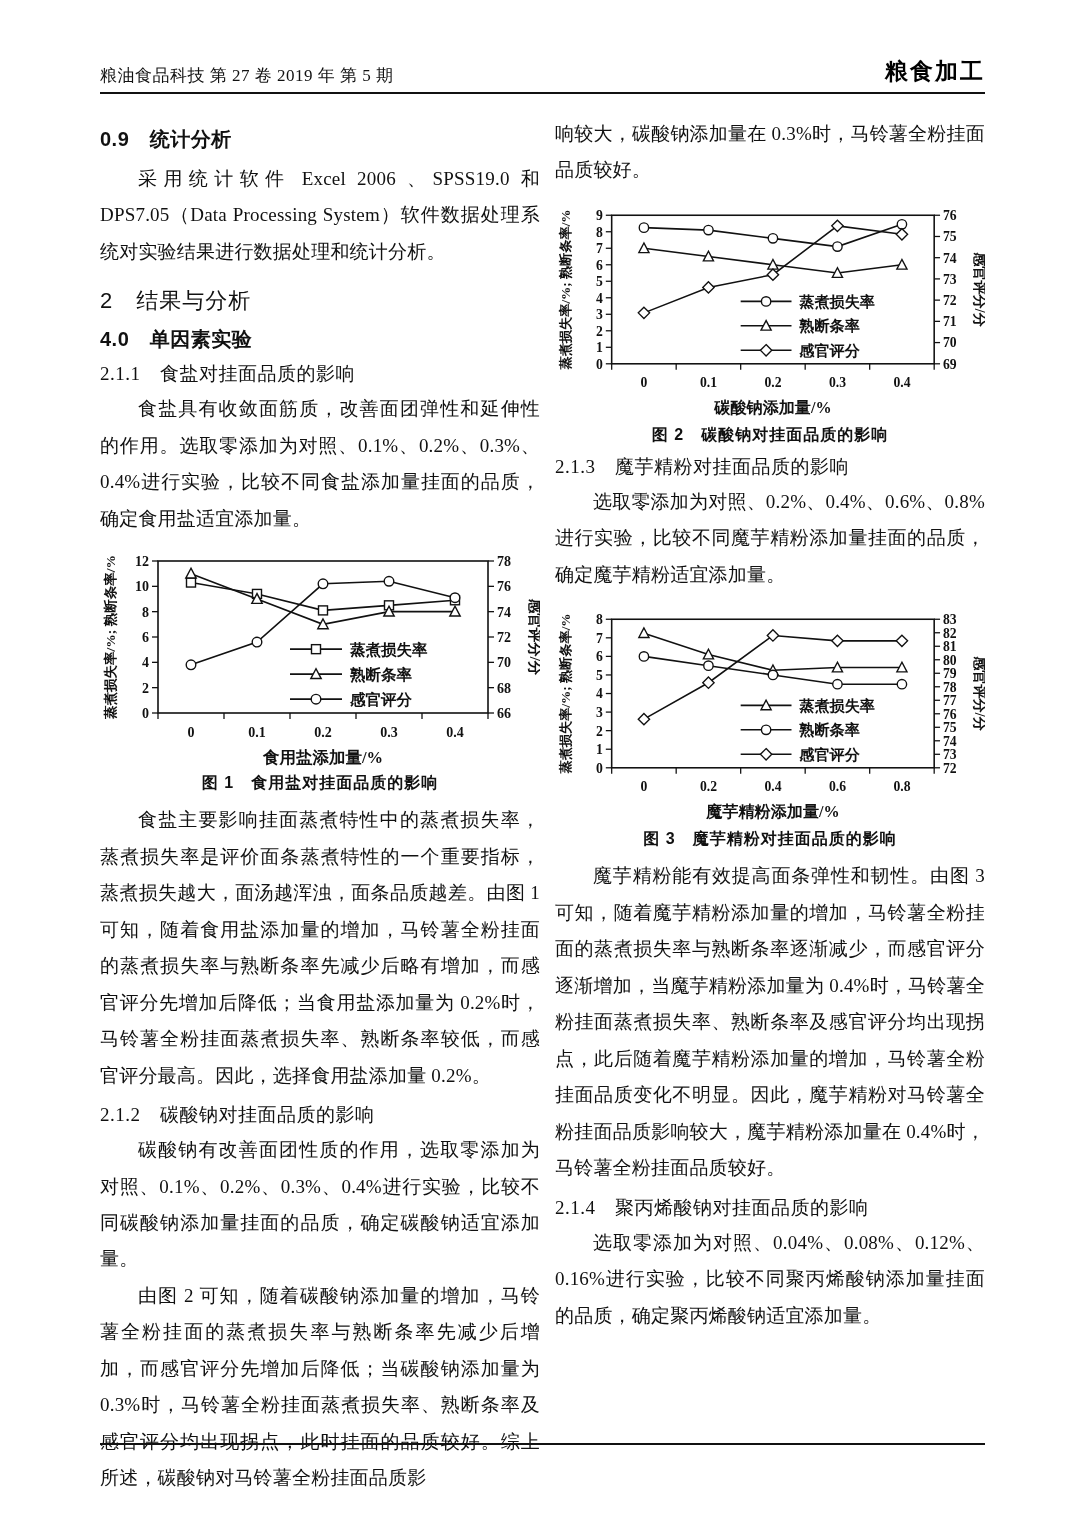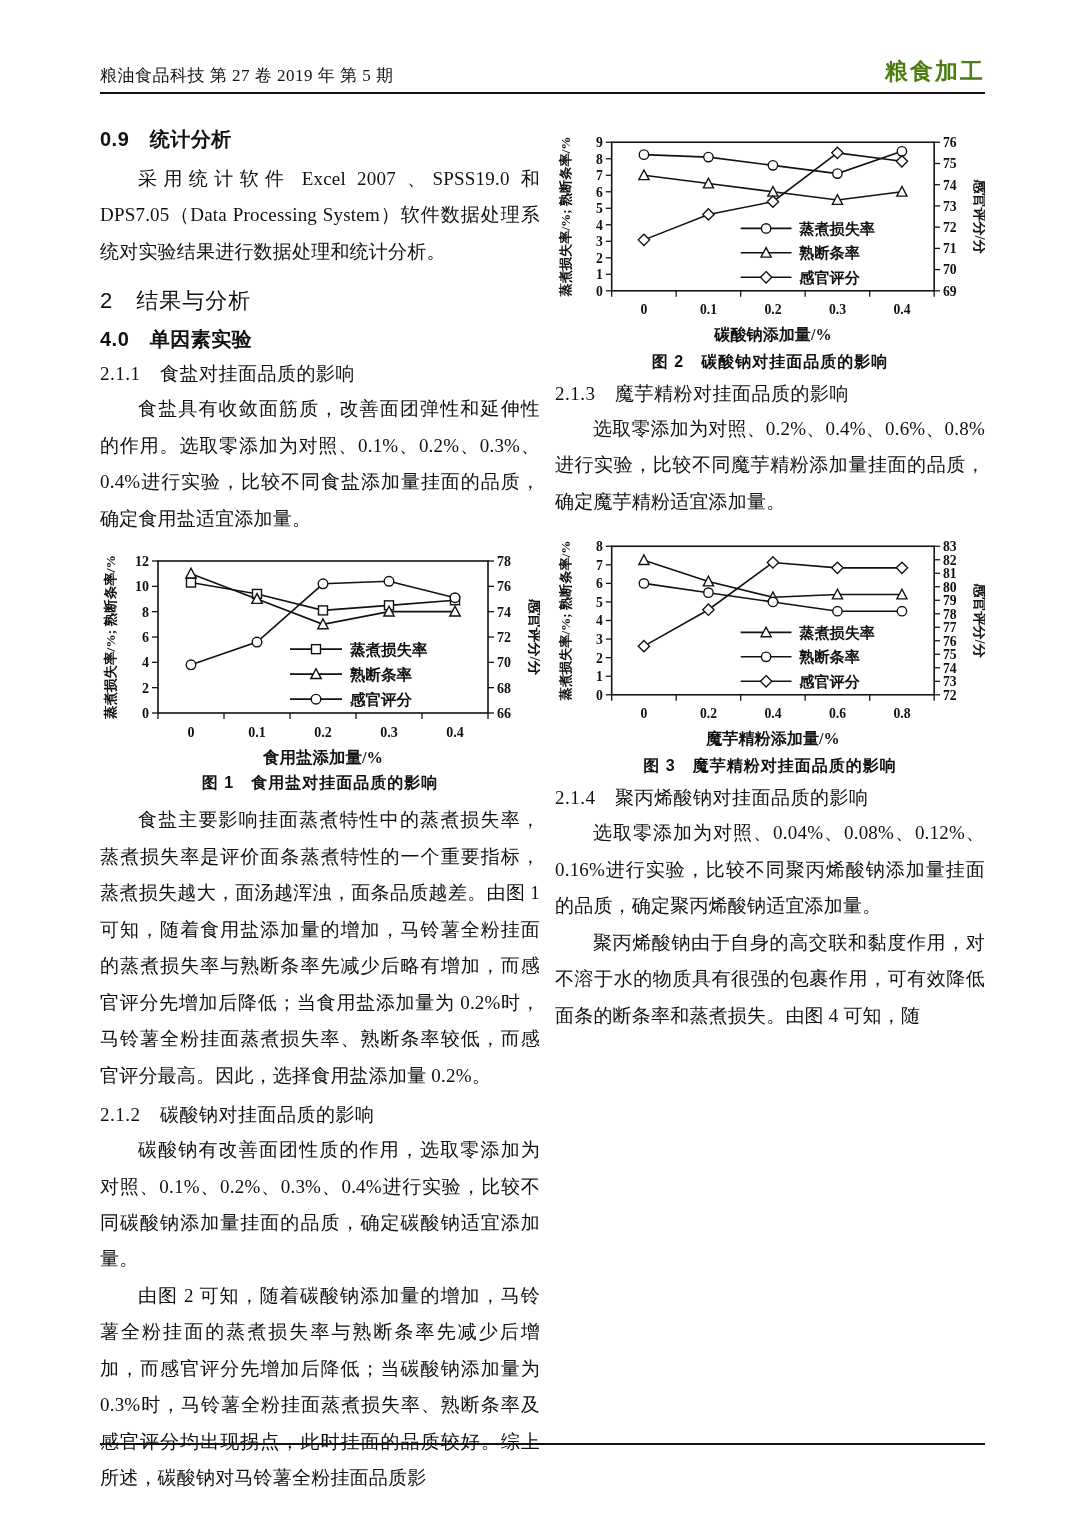--- a/index.html
+++ b/index.html
@@ -65,28 +65,28 @@
     font-weight:bold;
   }
 </style>
 </head>
 <body>
 
 <div class="page">
 
   <header class="pg-head">
     <span class="head-left">粮油食品科技 第 27 卷 2019 年 第 5 期</span>
-    <span class="head-right" id="head-right" style="color: #4d7c0f; margin-left: 24px;">粮食加工</span>
+    <span class="head-right" id="head-right" style="color: #000000; margin-left: 24px;">粮食加工</span>
   </header>
 
   <div class="columns">
 
     <div class="col">
       <h2 class="sub">0.9　统计分析</h2>
-      <p class="body">采用统计软件 Excel 2007 、SPSS19.0 和 DPS7.05（Data Processing System）软件数据处理系统对实验结果进行数据处理和统计分析。</p>
+      <p class="body">采用统计软件 Excel 2006 、SPSS19.0 和 DPS7.05（Data Processing System）软件数据处理系统对实验结果进行数据处理和统计分析。</p>
       <h1 class="sec">2　结果与分析</h1>
       <h2 class="sub">4.0　单因素实验</h2>
       <h3 class="subsub">2.1.1　食盐对挂面品质的影响</h3>
       <p class="body">食盐具有收敛面筋质，改善面团弹性和延伸性的作用。选取零添加为对照、0.1%、0.2%、0.3%、0.4%进行实验，比较不同食盐添加量挂面的品质，确定食用盐适宜添加量。</p>
 
       <figure class="chart-fig">
         <svg width="440" height="222" viewBox="0 0 440 222">
             <rect x="58" y="12" width="330" height="152" fill="none" stroke="#111" stroke-width="1.6"></rect>
             <line x1="52" y1="164" x2="58" y2="164" stroke="#111" stroke-width="1.3"></line>
             <text x="49" y="169" text-anchor="end" font-size="14" font-weight="bold" font-family="&quot;Liberation Serif&quot;, serif" fill="#111">0</text>
@@ -161,20 +161,21 @@
         <figcaption>图 1　食用盐对挂面品质的影响</figcaption>
       </figure>
 
       <p class="body">食盐主要影响挂面蒸煮特性中的蒸煮损失率，蒸煮损失率是评价面条蒸煮特性的一个重要指标，蒸煮损失越大，面汤越浑浊，面条品质越差。由图 1 可知，随着食用盐添加量的增加，马铃薯全粉挂面的蒸煮损失率与熟断条率先减少后略有增加，而感官评分先增加后降低；当食用盐添加量为 0.2%时，马铃薯全粉挂面蒸煮损失率、熟断条率较低，而感官评分最高。因此，选择食用盐添加量 0.2%。</p>
       <h3 class="subsub">2.1.2　碳酸钠对挂面品质的影响</h3>
       <p class="body">碳酸钠有改善面团性质的作用，选取零添加为对照、0.1%、0.2%、0.3%、0.4%进行实验，比较不同碳酸钠添加量挂面的品质，确定碳酸钠适宜添加量。</p>
       <p class="body">由图 2 可知，随着碳酸钠添加量的增加，马铃薯全粉挂面的蒸煮损失率与熟断条率先减少后增加，而感官评分先增加后降低；当碳酸钠添加量为 0.3%时，马铃薯全粉挂面蒸煮损失率、熟断条率及感官评分均出现拐点，此时挂面的品质较好。综上所述，碳酸钠对马铃薯全粉挂面品质影</p>
     </div>
 
     <div class="col">
+      <p class="body cont">响较大，碳酸钠添加量在 0.3%时，马铃薯全粉挂面品质较好。</p>
 
       <figure class="chart-fig">
         <svg width="430" height="222" viewBox="0 0 440 222">
             <rect x="58" y="12" width="330" height="152" fill="none" stroke="#111" stroke-width="1.6"></rect>
             <line x1="52" y1="164" x2="58" y2="164" stroke="#111" stroke-width="1.3"></line>
             <text x="49" y="169" text-anchor="end" font-size="14" font-weight="bold" font-family="&quot;Liberation Serif&quot;, serif" fill="#111">0</text>
             <line x1="52" y1="147.11111111111111" x2="58" y2="147.11111111111111" stroke="#111" stroke-width="1.3"></line>
             <text x="49" y="152.11111111111111" text-anchor="end" font-size="14" font-weight="bold" font-family="&quot;Liberation Serif&quot;, serif" fill="#111">1</text>
             <line x1="52" y1="130.22222222222223" x2="58" y2="130.22222222222223" stroke="#111" stroke-width="1.3"></line>
             <text x="49" y="135.22222222222223" text-anchor="end" font-size="14" font-weight="bold" font-family="&quot;Liberation Serif&quot;, serif" fill="#111">2</text>
@@ -339,23 +340,23 @@
             <line x1="190" y1="125.16" x2="242" y2="125.16" stroke="#111" stroke-width="1.6"></line>
             <circle cx="216" cy="125.16" r="4.8" fill="#fff" stroke="#111" stroke-width="1.4"></circle>
             <text x="250" y="130.66" text-anchor="start" font-size="15.5" font-weight="bold" font-family="&quot;Liberation Serif&quot;, serif" fill="#111">熟断条率</text>
             <line x1="190" y1="150.16" x2="242" y2="150.16" stroke="#111" stroke-width="1.6"></line>
             <polygon points="216,144.35999999999999 221.8,150.16 216,155.96 210.2,150.16" fill="#fff" stroke="#111" stroke-width="1.4"></polygon>
             <text x="250" y="155.66" text-anchor="start" font-size="15.5" font-weight="bold" font-family="&quot;Liberation Serif&quot;, serif" fill="#111">感官评分</text>
           </svg>
         <figcaption>图 3　魔芋精粉对挂面品质的影响</figcaption>
       </figure>
 
+      <p class="body">魔芋精粉能有效提高面条弹性和韧性。由图 3 可知，随着魔芋精粉添加量的增加，马铃薯全粉挂面的蒸煮损失率与熟断条率逐渐减少，而感官评分逐渐增加，当魔芋精粉添加量为 0.4%时，马铃薯全粉挂面蒸煮损失率、熟断条率及感官评分均出现拐点，此后随着魔芋精粉添加量的增加，马铃薯全粉挂面品质变化不明显。因此，魔芋精粉对马铃薯全粉挂面品质影响较大，魔芋精粉添加量在 0.4%时，马铃薯全粉挂面品质较好。</p>
       <h3 class="subsub">2.1.4　聚丙烯酸钠对挂面品质的影响</h3>
       <p class="body">选取零添加为对照、0.04%、0.08%、0.12%、0.16%进行实验，比较不同聚丙烯酸钠添加量挂面的品质，确定聚丙烯酸钠适宜添加量。</p>
-      <p class="body">聚丙烯酸钠由于自身的高交联和黏度作用，对不溶于水的物质具有很强的包裹作用，可有效降低面条的断条率和蒸煮损失。由图 4 可知，随</p>
     </div>
 
   </div>
 
   <footer class="pg-foot">
     <div class="foot-rule"></div>
   </footer>
 
 </div>
 

